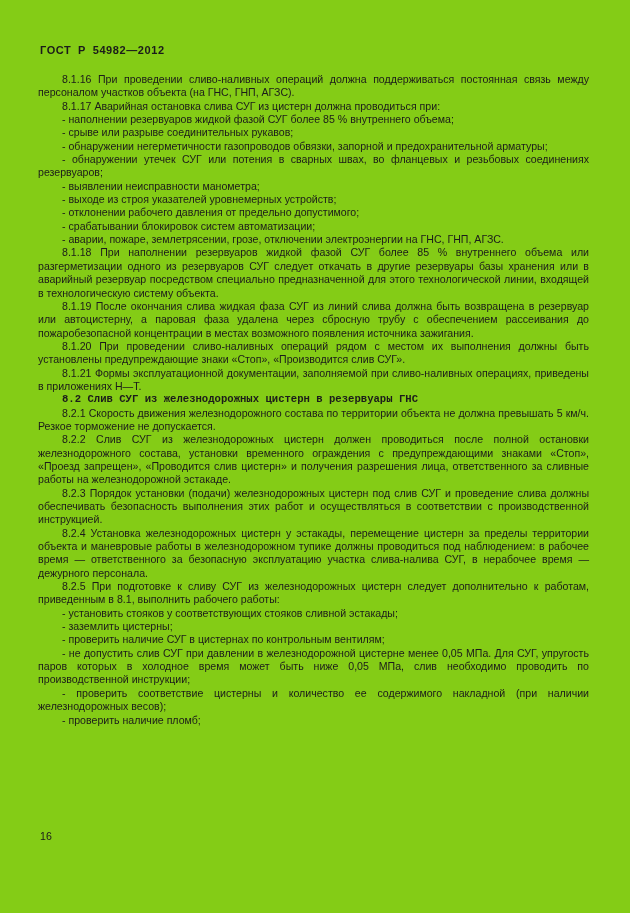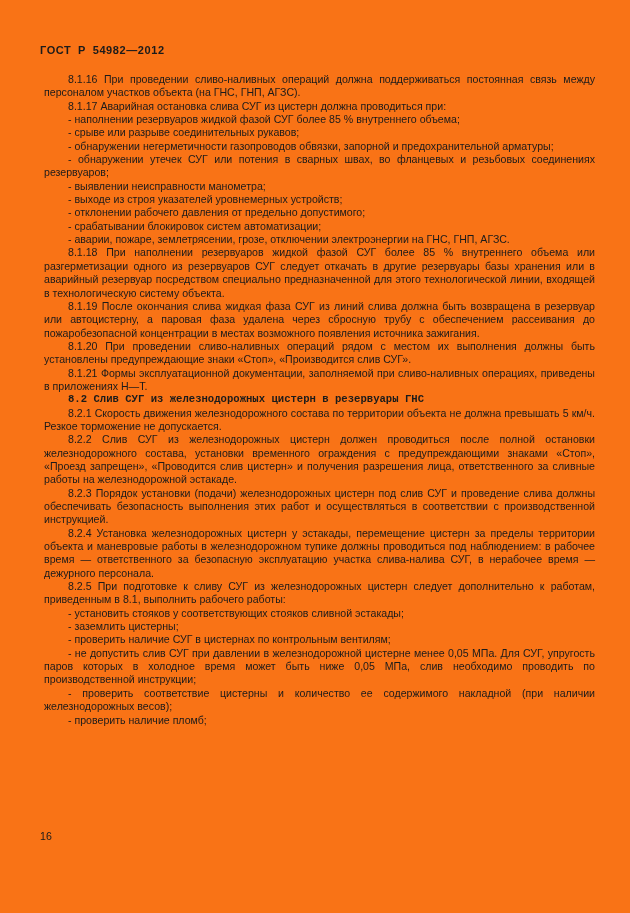--- a/index.html
+++ b/index.html
@@ -5,38 +5,38 @@
   html, body {
     margin: 0;
     padding: 0;
     background: #e8e8e8;
   }
   .page {
     position: relative;
     width: 630px;
     height: 913px;
     margin: 0;
-    background: #f97316;
+    background: #84cc16;
     font-family: "Liberation Sans", sans-serif;
     color: #1b1b1b;
     overflow: hidden;
   }
   .doc-header {
     position: absolute;
     left: 40px;
     top: 44px;
     font-size: 11px;
     font-weight: bold;
     letter-spacing: 0.6px;
     word-spacing: 3px;
     white-space: nowrap;
   }
   .doc-body {
     position: absolute;
-    left: 44px;
+    left: 38px;
     top: 73px;
     width: 551px;
     font-size: 10.6px;
     line-height: 13.35px;
     text-align: justify;
     hyphens: none;
   }
   .para {
     margin: 0;
     text-indent: 24px;

